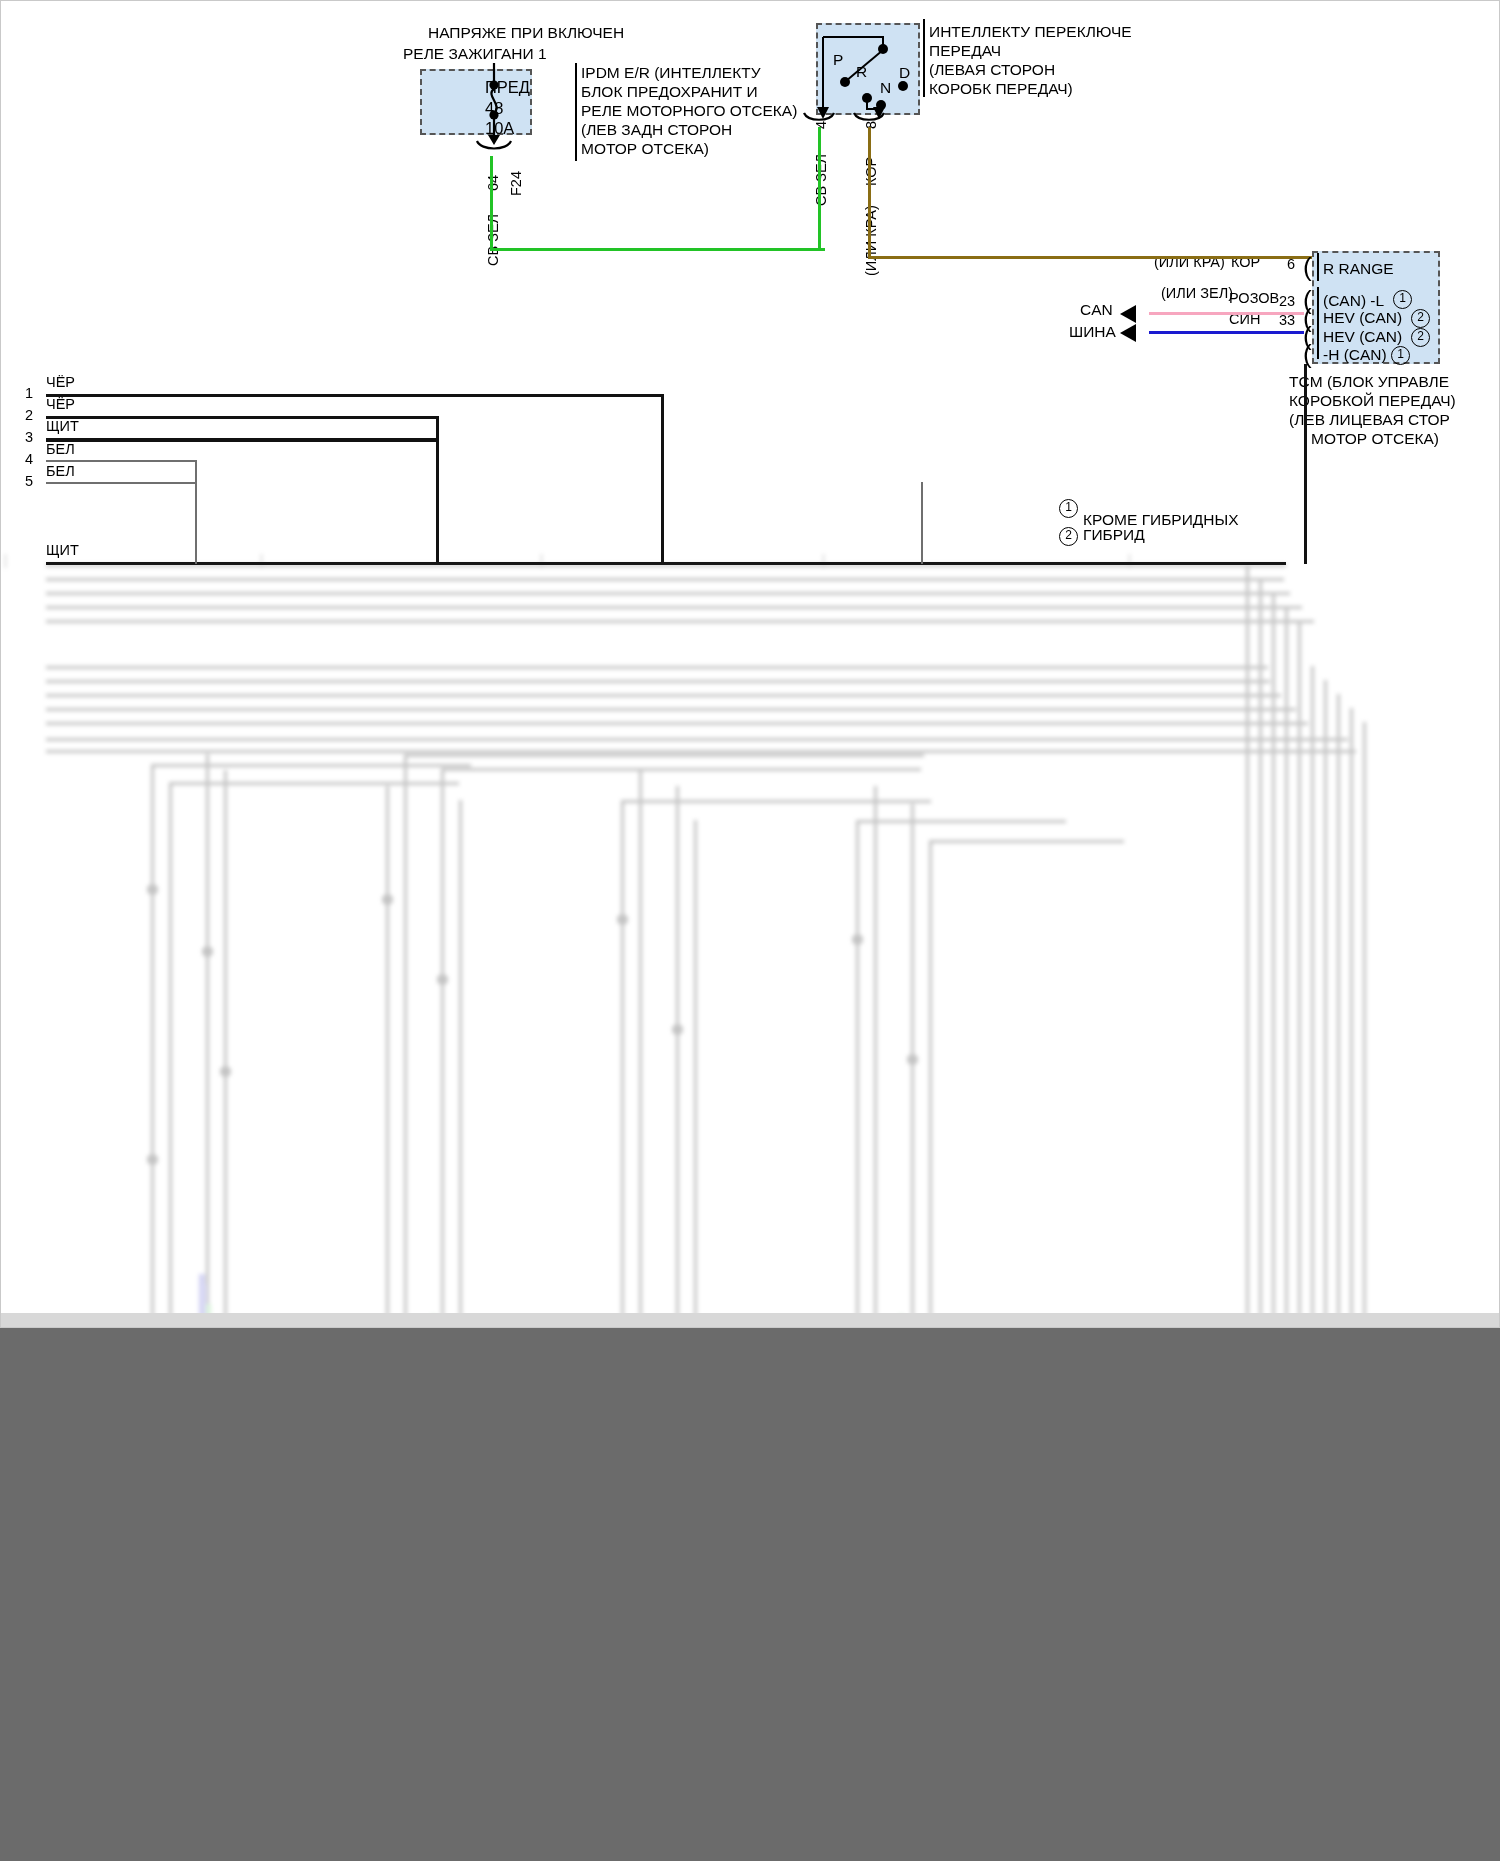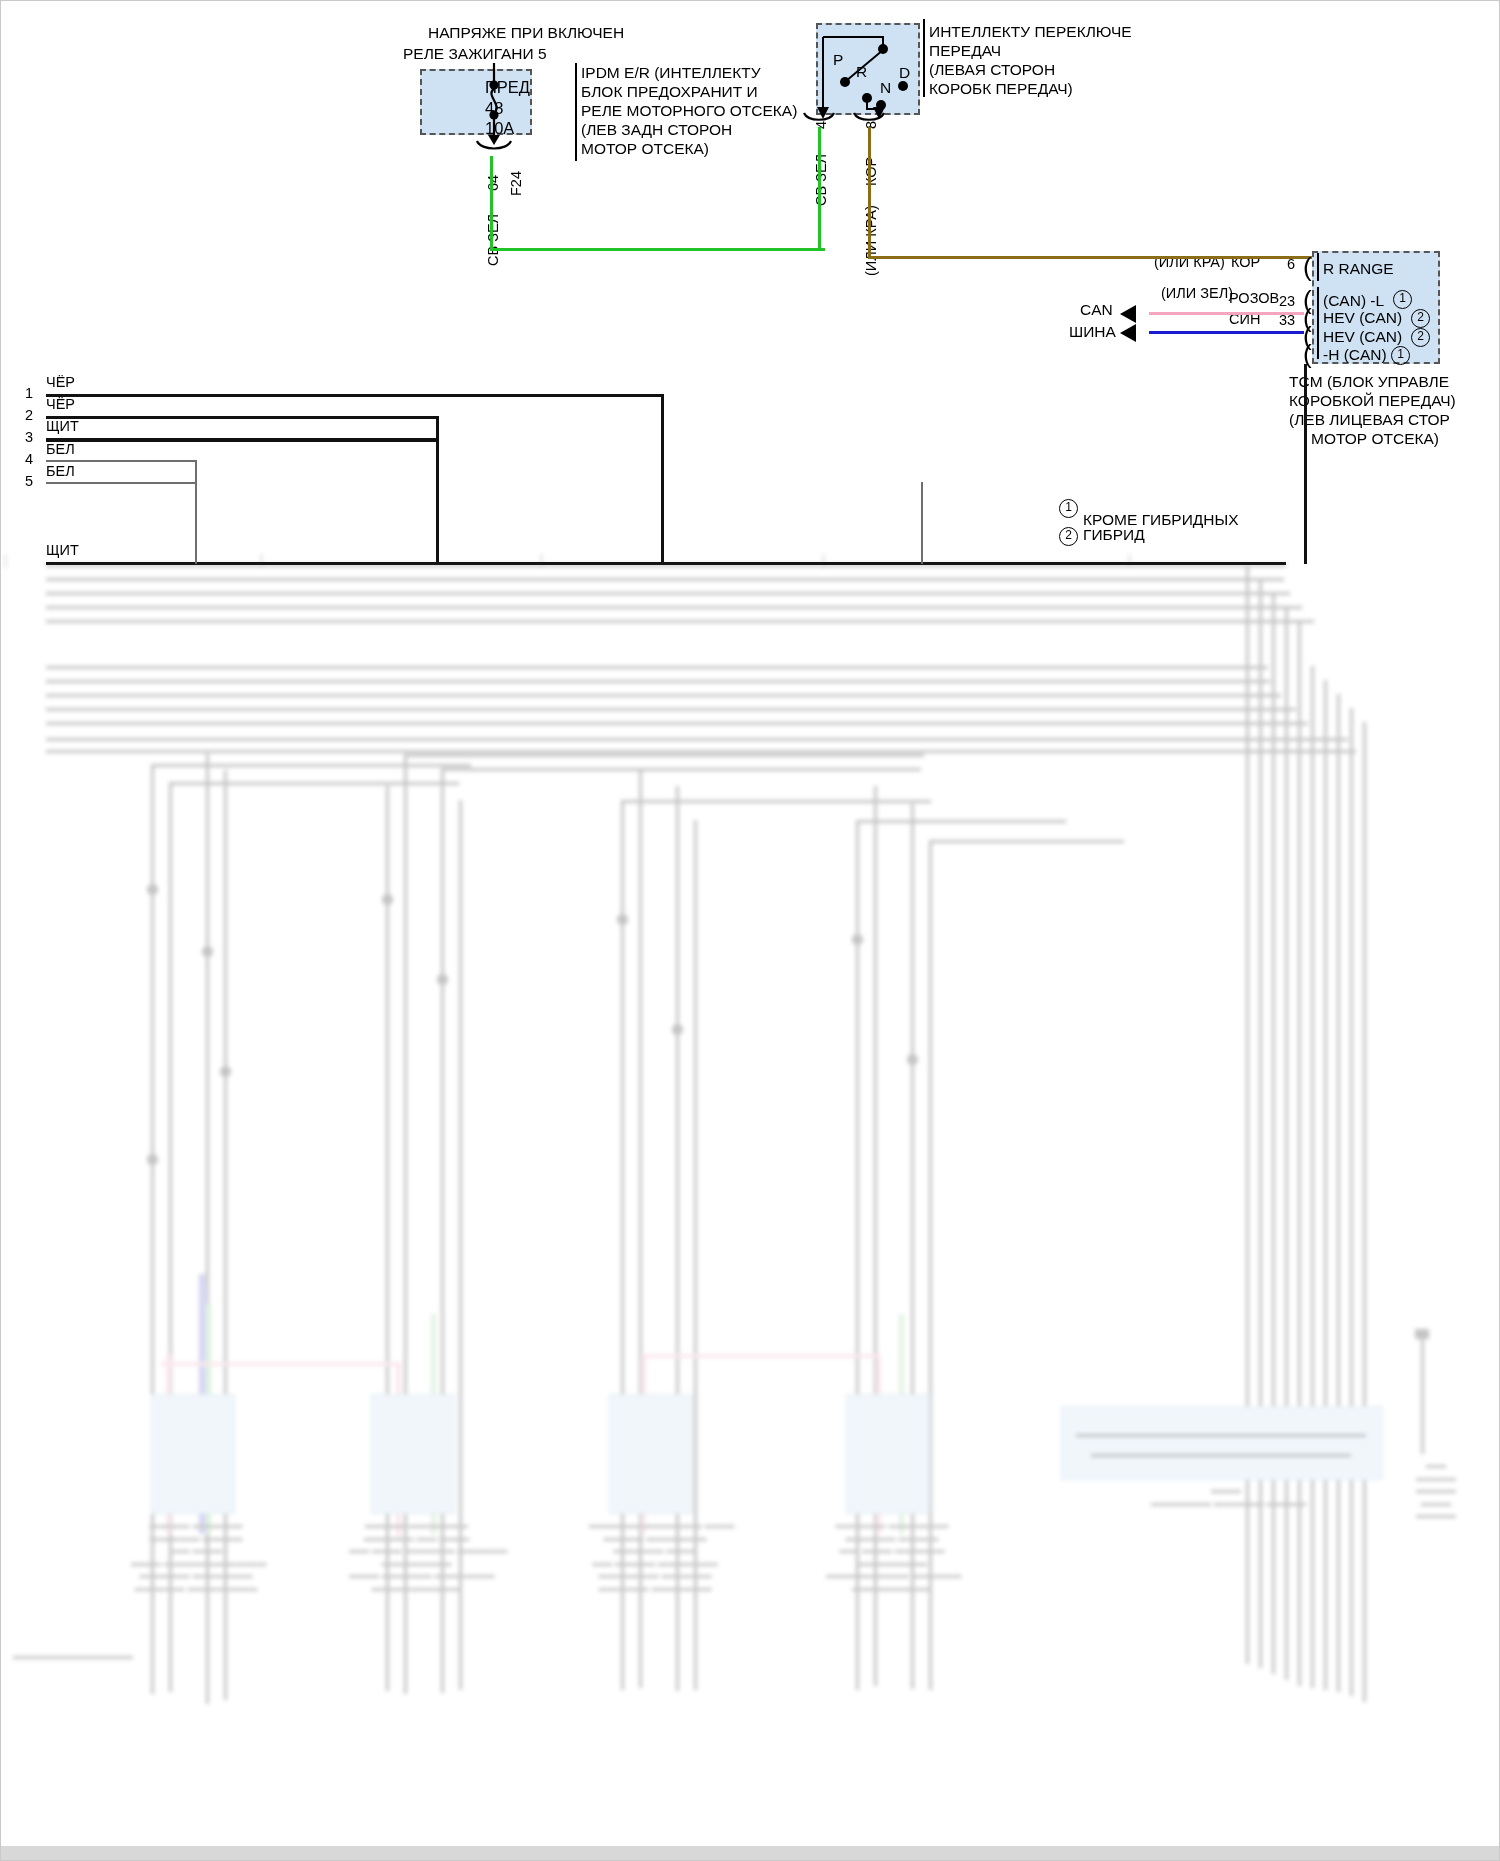--- a/index.html
+++ b/index.html
@@ -1,19 +1,19 @@
 <!DOCTYPE html>
 <html><head>
 <meta charset="utf-8">
 <title>Wiring Diagram</title>
 <style>
   html,body{margin:0;padding:0;background:#6b6b6b;}
   body{font-family:"Liberation Sans","DejaVu Sans",sans-serif;}
   #page{
-    position:relative;width:1500px;height:1861px;
+    position:relative;width:1500px;height:1328px;
     background:#ffffff;overflow:hidden;
     border:1px solid #c9c9c9;box-sizing:border-box;
   }
   
   .box{position:absolute;box-sizing:border-box;}
   .comp{
     position:absolute;box-sizing:border-box;
     background:#cfe2f3;border:2px dashed #555;
   }
   .lbl{position:absolute;white-space:pre;color:#000;line-height:1.18;}
@@ -51,21 +51,21 @@
             line-height:1.25;white-space:pre;}
   .sheetline{position:absolute;background:#2b2b2b;width:1.4px;}
   .footer{position:absolute;left:0;bottom:0;width:1500px;height:14px;background:#d8d8d8;}
 </style>
 </head>
 <body>
 
 <div id="page">
 
   <div class="lbl t15" style="left:427px;top:23px;">НАПРЯЖЕ ПРИ ВКЛЮЧЕН</div>
-  <div class="lbl t15" style="left:402px;top:44px;">РЕЛЕ ЗАЖИГАНИ 5</div>
+  <div class="lbl t15" style="left:402px;top:44px;">РЕЛЕ ЗАЖИГАНИ 1</div>
 
   <div class="comp" style="left:419px;top:68px;width:112px;height:66px;"></div>
 
   <svg class="box" style="left:480px;top:62px;width:26px;height:82px;" viewBox="0 0 26 82">
     <path d="M13 0 V20" stroke="#000" stroke-width="2.2" fill="none"></path>
     <circle cx="13" cy="22" r="4.6" fill="#000"></circle>
     <path d="M13 26 C 4 32, 22 42, 13 50" stroke="#000" stroke-width="2.2" fill="none"></path>
     <circle cx="13" cy="52" r="4.6" fill="#000"></circle>
     <path d="M13 56 V 74" stroke="#000" stroke-width="2.2" fill="none"></path>
     <path d="M7 72 L13 82 L19 72 Z" fill="#000"></path>

